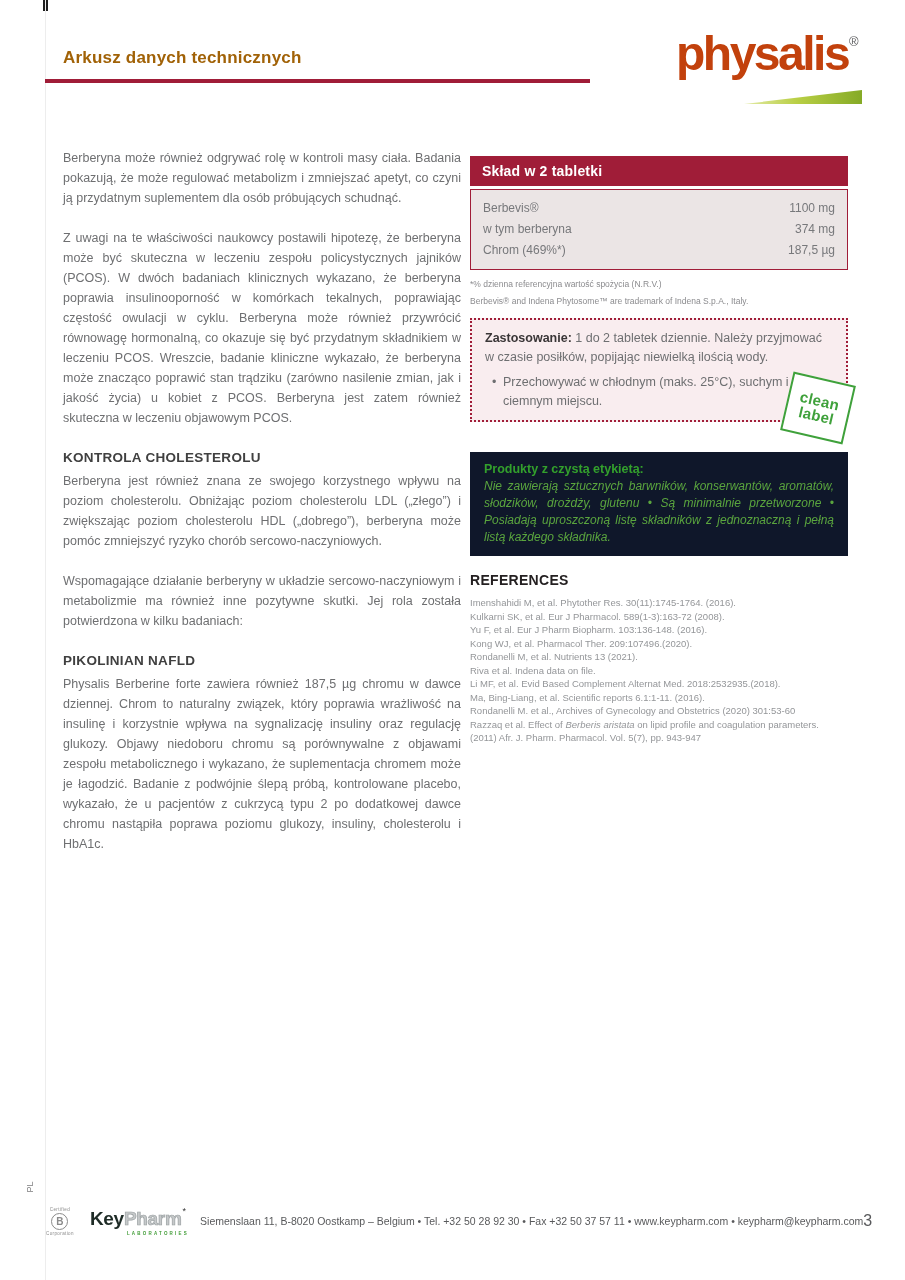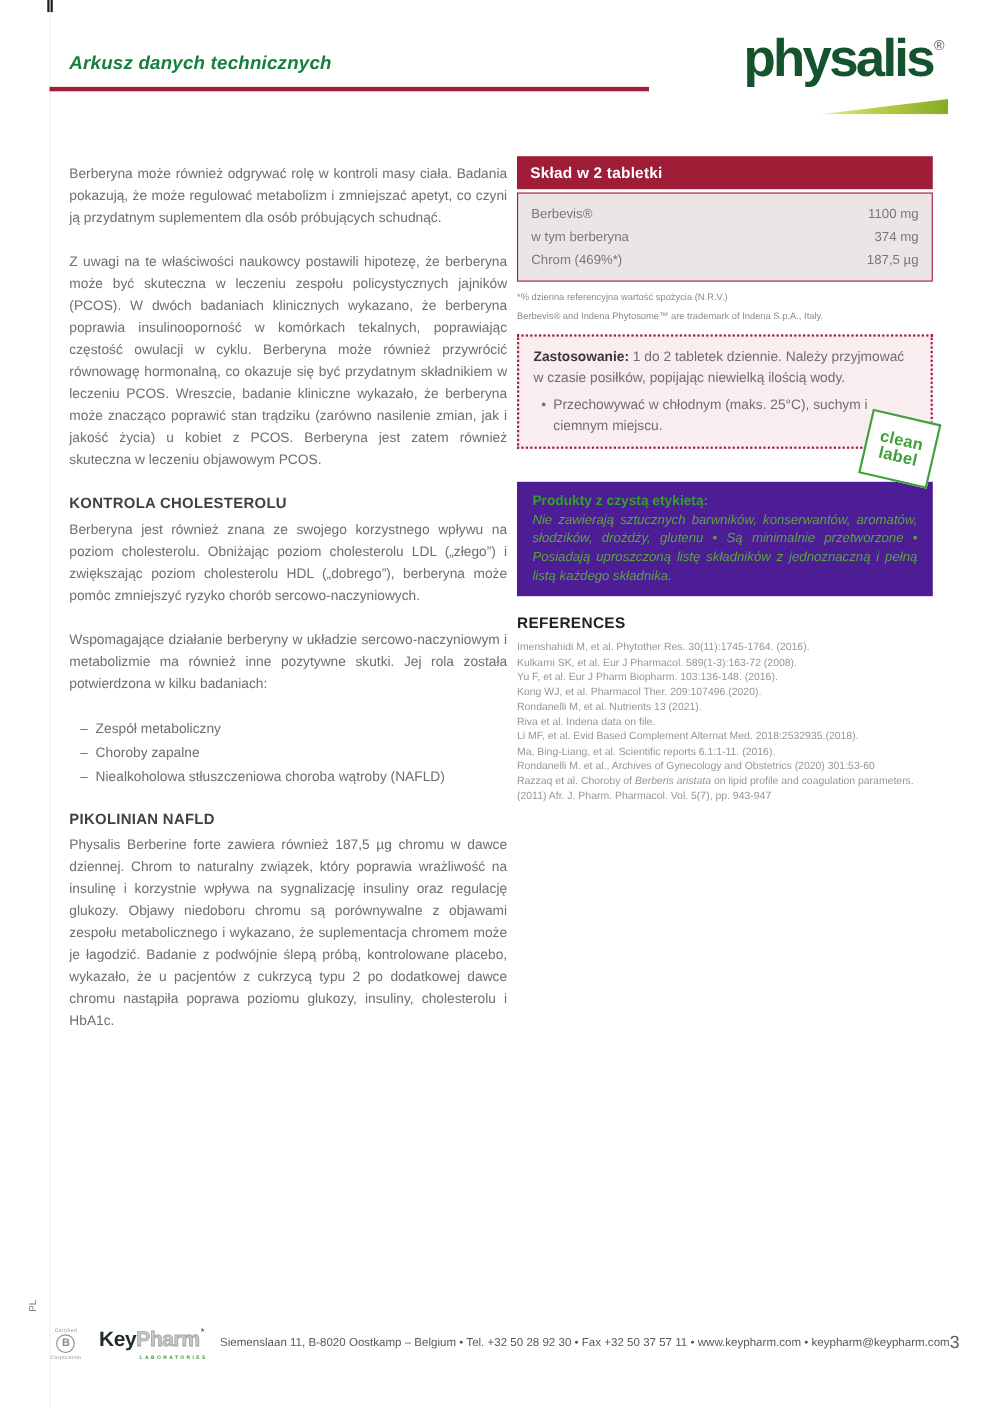--- a/index.html
+++ b/index.html
@@ -3,55 +3,55 @@
 <meta charset="utf-8">
 <style>
   html,body{margin:0;padding:0;background:#fff;}
   .page{position:relative;width:905px;height:1280px;background:#ffffff;
         font-family:"Liberation Sans",sans-serif;overflow:hidden;}
 
   .crop-mark{position:absolute;left:43px;top:0;width:5px;height:11px;background:#1e1e1e;}
   .margin-line{position:absolute;left:45px;top:0;width:1px;height:1280px;background:#ededed;}
 
   .doc-title{position:absolute;left:63px;top:48px;font-size:17px;font-weight:bold;
-             color:#15803d;letter-spacing:.2px;font-style:italic;}
+             color:#a16207;letter-spacing:.2px;}
   .title-rule{position:absolute;left:45px;top:79px;width:545px;height:4px;background:#a01d38;}
 
   .brand{position:absolute;left:676px;top:30px;width:195px;height:80px;}
-  .brand-text{font-size:48px;color:#14532d;font-weight:600;letter-spacing:-2.5px;line-height:1;}
+  .brand-text{font-size:48px;color:#c2410c;font-weight:600;letter-spacing:-2.5px;line-height:1;}
   .brand-reg{font-size:13px;color:#5a5b5d;position:relative;top:-24px;left:1px;font-weight:400;}
   .brand-swoosh{position:absolute;left:68px;top:60px;width:118px;height:14px;
                 background:linear-gradient(90deg,#e3eaa6 0%,#b9cf45 45%,#85aa26 100%);
                 clip-path:polygon(0 100%,100% 0,100% 100%);}
 
   .col-left{position:absolute;left:63px;top:148px;width:398px;color:#6e6f71;
             font-size:12.5px;line-height:20px;text-align:justify;}
   .body-text{margin:0 0 20px 0;}
   .sec-head{margin:0 0 3px 0;font-size:13.5px;font-weight:bold;color:#404040;
             letter-spacing:.3px;text-align:left;}
   .dash-list{list-style:none;margin:0 0 18px 0;padding:0 0 0 10px;text-align:left;}
   .dash-list li{line-height:22px;}
   .dash-list li::before{content:"\2013\00a0\00a0";}
 
-  .col-right{position:absolute;left:470px;top:142px;width:378px;}
+  .col-right{position:absolute;left:470px;top:156px;width:378px;}
   .comp-header{background:#a01d38;color:#ffffff;font-weight:bold;font-size:14px;
                padding:7px 12px;letter-spacing:.2px;}
   .comp-body{margin-top:3px;border:1px solid #a01d38;background:#ebe5e5;
              padding:8px 12px;font-size:12px;color:#77787b;line-height:21px;}
   .comp-row{display:flex;justify-content:space-between;}
   .footnote{font-size:8.5px;color:#8b8b8e;line-height:13px;margin-top:4px;}
   .footnote.first{margin-top:8px;}
 
   .usage-box{margin-top:10px;border:2px dotted #a01d38;background:#f9edef;
              padding:9px 13px;color:#6e6f71;font-size:12.5px;line-height:19px;}
   .usage-label{color:#3a3637;font-weight:bold;}
   .usage-bullet{margin-top:6px;padding-left:18px;position:relative;}
   .usage-bullet::before{content:"\2022";position:absolute;left:7px;}
 
-  .green-box{margin-top:30px;background:#4c1d95;padding:10px 14px;min-height:56px;}
+  .green-box{margin-top:30px;background:#0f172a;padding:10px 14px;min-height:56px;}
   .green-title{color:#33a02c;font-weight:bold;font-size:12.5px;margin-bottom:2px;}
   .green-text{color:#5aa53e;font-style:italic;font-size:12px;line-height:17px;text-align:justify;}
 
   .stamp{position:absolute;left:786px;top:378px;width:60px;height:56px;background:#fff;
          border:2px solid #3fa13b;transform:rotate(13deg);display:flex;flex-direction:column;
          align-items:center;justify-content:center;z-index:5;color:#3fa13b;font-weight:bold;
          font-size:15px;line-height:15px;letter-spacing:.3px;}
 
   .ref-head{margin:16px 0 8px 0;font-size:14px;font-weight:bold;color:#242021;letter-spacing:.3px;}
   .ref{font-size:9.5px;color:#949699;line-height:13.5px;}
@@ -93,25 +93,20 @@
     <div class="brand-swoosh"></div>
   </div>
 
   <div class="col-left">
     <p class="body-text">Berberyna może również odgrywać rolę w kontroli masy ciała. Badania pokazują, że może regulować metabolizm i zmniejszać apetyt, co czyni ją przydatnym suplementem dla osób próbujących schudnąć.</p>
     <p class="body-text">Z uwagi na te właściwości naukowcy postawili hipotezę, że berberyna może być skuteczna w leczeniu zespołu policystycznych jajników (PCOS). W dwóch badaniach klinicznych wykazano, że berberyna poprawia insulinooporność w komórkach tekalnych, poprawiając częstość owulacji w cyklu. Berberyna może również przywrócić równowagę hormonalną, co okazuje się być przydatnym składnikiem w leczeniu PCOS. Wreszcie, badanie kliniczne wykazało, że berberyna może znacząco poprawić stan trądziku (zarówno nasilenie zmian, jak i jakość życia) u kobiet z PCOS. Berberyna jest zatem również skuteczna w leczeniu objawowym PCOS.</p>
 
     <h3 class="sec-head">KONTROLA CHOLESTEROLU</h3>
     <p class="body-text">Berberyna jest również znana ze swojego korzystnego wpływu na poziom cholesterolu. Obniżając poziom cholesterolu LDL („złego”) i zwiększając poziom cholesterolu HDL („dobrego”), berberyna może pomóc zmniejszyć ryzyko chorób sercowo-naczyniowych.</p>
     <p class="body-text">Wspomagające działanie berberyny w układzie sercowo-naczyniowym i metabolizmie ma również inne pozytywne skutki. Jej rola została potwierdzona w kilku badaniach:</p>
-    <ul class="dash-list">
-      <li>Zespół metaboliczny</li>
-      <li>Choroby zapalne</li>
-      <li>Niealkoholowa stłuszczeniowa choroba wątroby (NAFLD)</li>
-    </ul>
 
     <h3 class="sec-head">PIKOLINIAN NAFLD</h3>
     <p class="body-text">Physalis Berberine forte zawiera również 187,5 µg chromu w dawce dziennej. Chrom to naturalny związek, który poprawia wrażliwość na insulinę i korzystnie wpływa na sygnalizację insuliny oraz regulację glukozy. Objawy niedoboru chromu są porównywalne z objawami zespołu metabolicznego i wykazano, że suplementacja chromem może je łagodzić. Badanie z podwójnie ślepą próbą, kontrolowane placebo, wykazało, że u pacjentów z cukrzycą typu 2 po dodatkowej dawce chromu nastąpiła poprawa poziomu glukozy, insuliny, cholesterolu i HbA1c.</p>
   </div>
 
   <div class="col-right">
 
     <div class="comp-header">Skład w 2 tabletki</div>
     <div class="comp-body">
       <div class="comp-row">
@@ -147,21 +142,21 @@
       <div class="ref">Imenshahidi M, et al. Phytother Res. 30(11):1745-1764. (2016).</div>
       <div class="ref">Kulkarni SK, et al. Eur J Pharmacol. 589(1-3):163-72 (2008).</div>
       <div class="ref">Yu F, et al. Eur J Pharm Biopharm. 103:136-148. (2016).</div>
       <div class="ref">Kong WJ, et al. Pharmacol Ther. 209:107496.(2020).</div>
       <div class="ref">Rondanelli M, et al. Nutrients 13 (2021).</div>
       <div class="ref">Riva et al. Indena data on file.</div>
       <div class="ref">Li MF, et al. Evid Based Complement Alternat Med. 2018:2532935.(2018).</div>
       <div class="ref">Ma, Bing-Liang, et al. Scientific reports 6.1:1-11. (2016).</div>
       <div class="ref">Rondanelli M. et al., Archives of Gynecology and Obstetrics (2020) 301:53-60</div>
       <div class="ref">
-        <span>Razzaq et al. Choroby of </span><i>Berberis aristata</i><span> on lipid profile and coagulation parameters. (2011) Afr. J. Pharm. Pharmacol. Vol. 5(7), pp. 943-947</span>
+        <span>Razzaq et al. Effect of </span><i>Berberis aristata</i><span> on lipid profile and coagulation parameters. (2011) Afr. J. Pharm. Pharmacol. Vol. 5(7), pp. 943-947</span>
       </div>
     </div>
   </div>
 
   <div class="stamp">
     <span>clean</span>
     <span>label</span>
   </div>
 
   <div class="side-label">PL</div>

